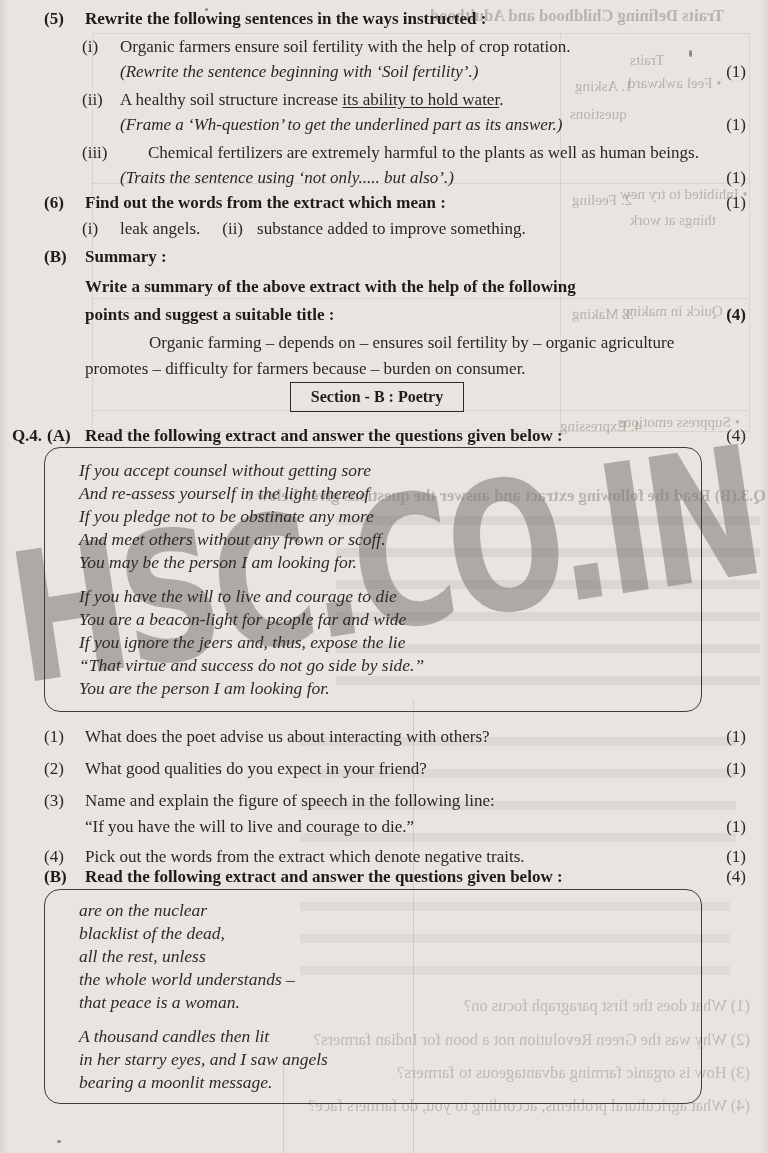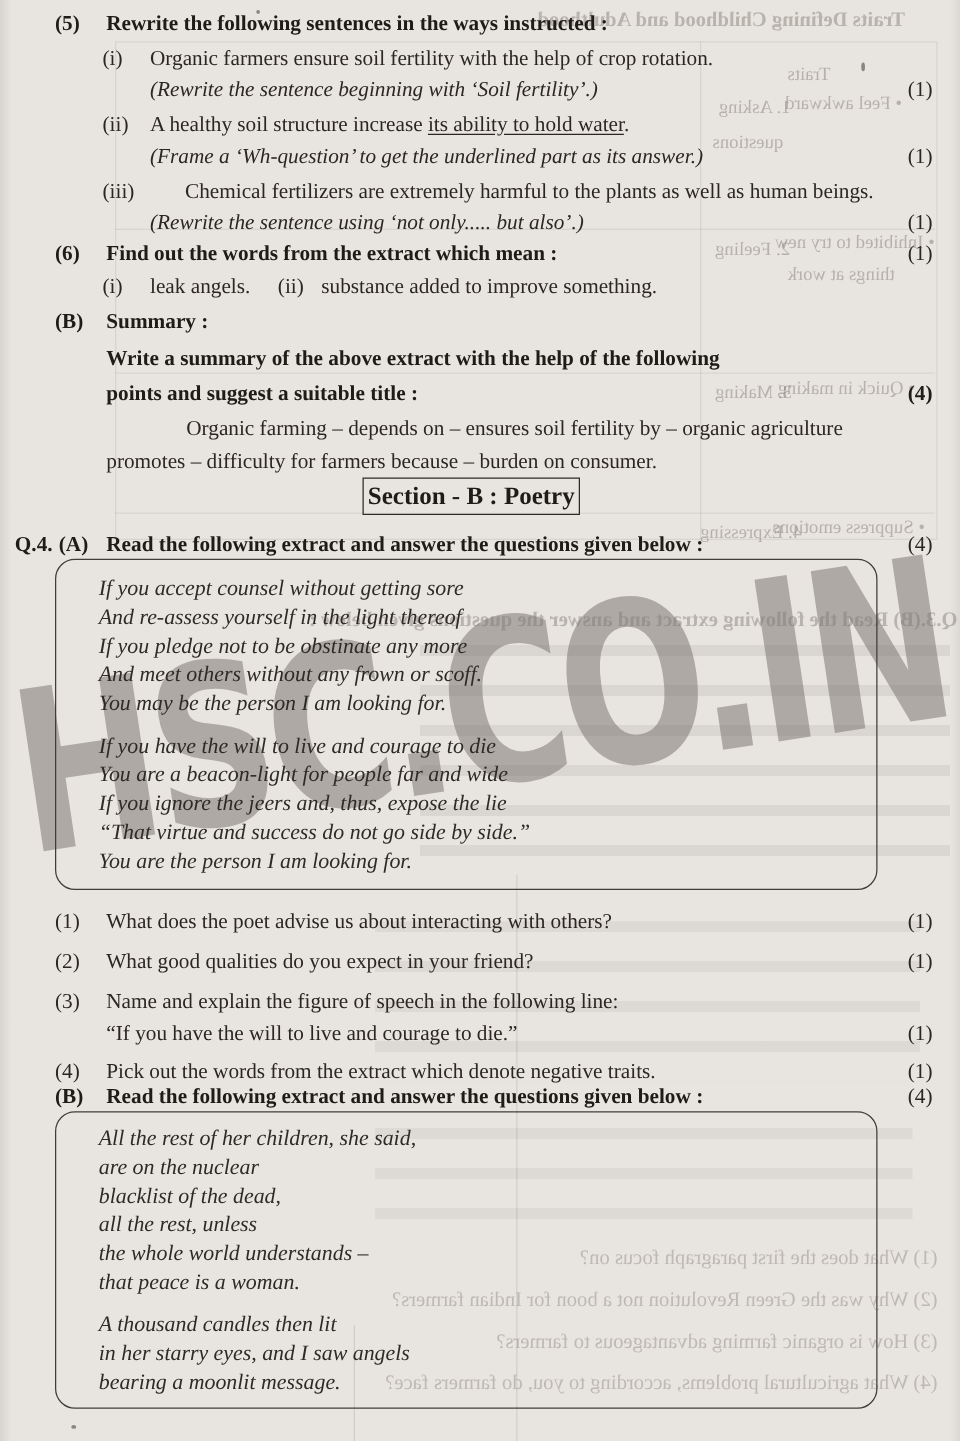--- a/index.html
+++ b/index.html
@@ -29,21 +29,21 @@
   .bold{font-weight:bold;color:#1f1b17;}
   .it{font-style:italic;}
   .und{text-decoration:underline;text-underline-offset:2px;}
   .indent{text-indent:64px;font-family:Liberation Serif, serif;}
   .bodyline{position:relative;margin-left:85px;line-height:22px;}
   .mt3{margin-top:3px}.mt4{margin-top:4px}.mt6{margin-top:6px}
   .mt8{margin-top:8px}.mt10{margin-top:10px}
   .secbox{
     position:absolute;top:382px;left:290px;width:172px;height:28px;
     border:1.6px solid #2e2a25;text-align:center;line-height:28px;
-    font-weight:bold;font-size:20px;color:#1f1b17;background:rgba(232,229,225,0.6);
+    font-weight:bold;font-size:16px;color:#1f1b17;background:rgba(232,229,225,0.6);
   }
   .qrow{position:relative;display:flex;align-items:baseline;line-height:23px;}
   .qn{flex:none;margin-left:7px;width:40px;font-weight:bold;color:#1f1b17;text-align:center;}
   .qp{flex:none;width:38px;font-weight:bold;color:#1f1b17;}
   .poembox{
     position:absolute;left:44px;width:658px;box-sizing:border-box;
     border:1.5px solid #403c37;border-radius:16px;
     padding:11px 20px 11px 34px;
     font-style:italic;font-size:17.5px;line-height:23px;color:#2e2a26;
     background:transparent;
@@ -136,21 +136,21 @@
         <span class="n2"></span>
         <span class="txt it">(Frame a ‘Wh-question’ to get the underlined part as its answer.)</span>
         <span class="marks">(1)</span>
       </div>
       <div class="row mt6">
         <span class="n2">(iii)</span>
         <span class="txt pr20">Chemical fertilizers are extremely harmful to the plants as well as human beings.</span>
       </div>
       <div class="row mt3">
         <span class="n2"></span>
-        <span class="txt it">(Rewrite the sentence using ‘not only..... but also’.)</span>
+        <span class="txt it">(Traits the sentence using ‘not only..... but also’.)</span>
         <span class="marks">(1)</span>
       </div>
     </div>
 
     <div class="block" style="top:192px;">
       <div class="row">
         <span class="n1 bold">(6)</span>
         <span class="txt bold">Find out the words from the extract which mean :</span>
         <span class="marks">(1)</span>
       </div>
@@ -232,21 +232,20 @@
     <div class="block" style="top:866px;">
       <div class="row">
         <span class="n1 bold">(B)</span>
         <span class="txt bold">Read the following extract and answer the questions given below :</span>
         <span class="marks">(4)</span>
       </div>
     </div>
 
     <div class="poembox b2" style="top:889px;">
       <div class="stanza">
-        <div>All the rest of her children, she said,</div>
         <div>are on the nuclear</div>
         <div>blacklist of the dead,</div>
         <div>all the rest, unless</div>
         <div>the whole world understands –</div>
         <div>that peace is a woman.</div>
       </div>
       <div class="stanza">
         <div>A thousand candles then lit</div>
         <div>in her starry eyes, and I saw angels</div>
         <div>bearing a moonlit message.</div>

